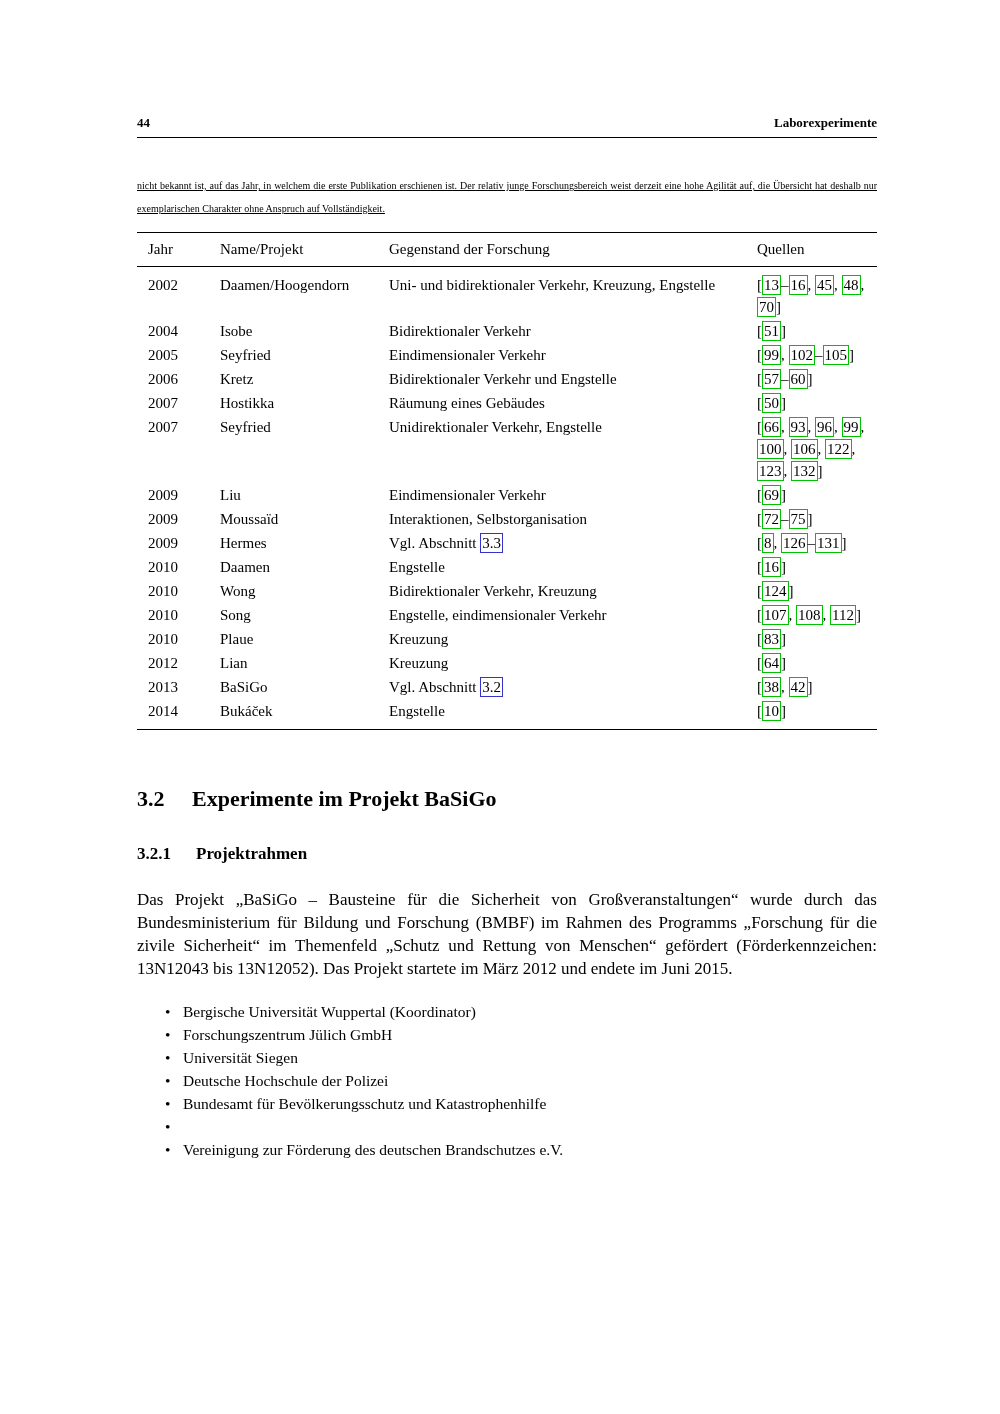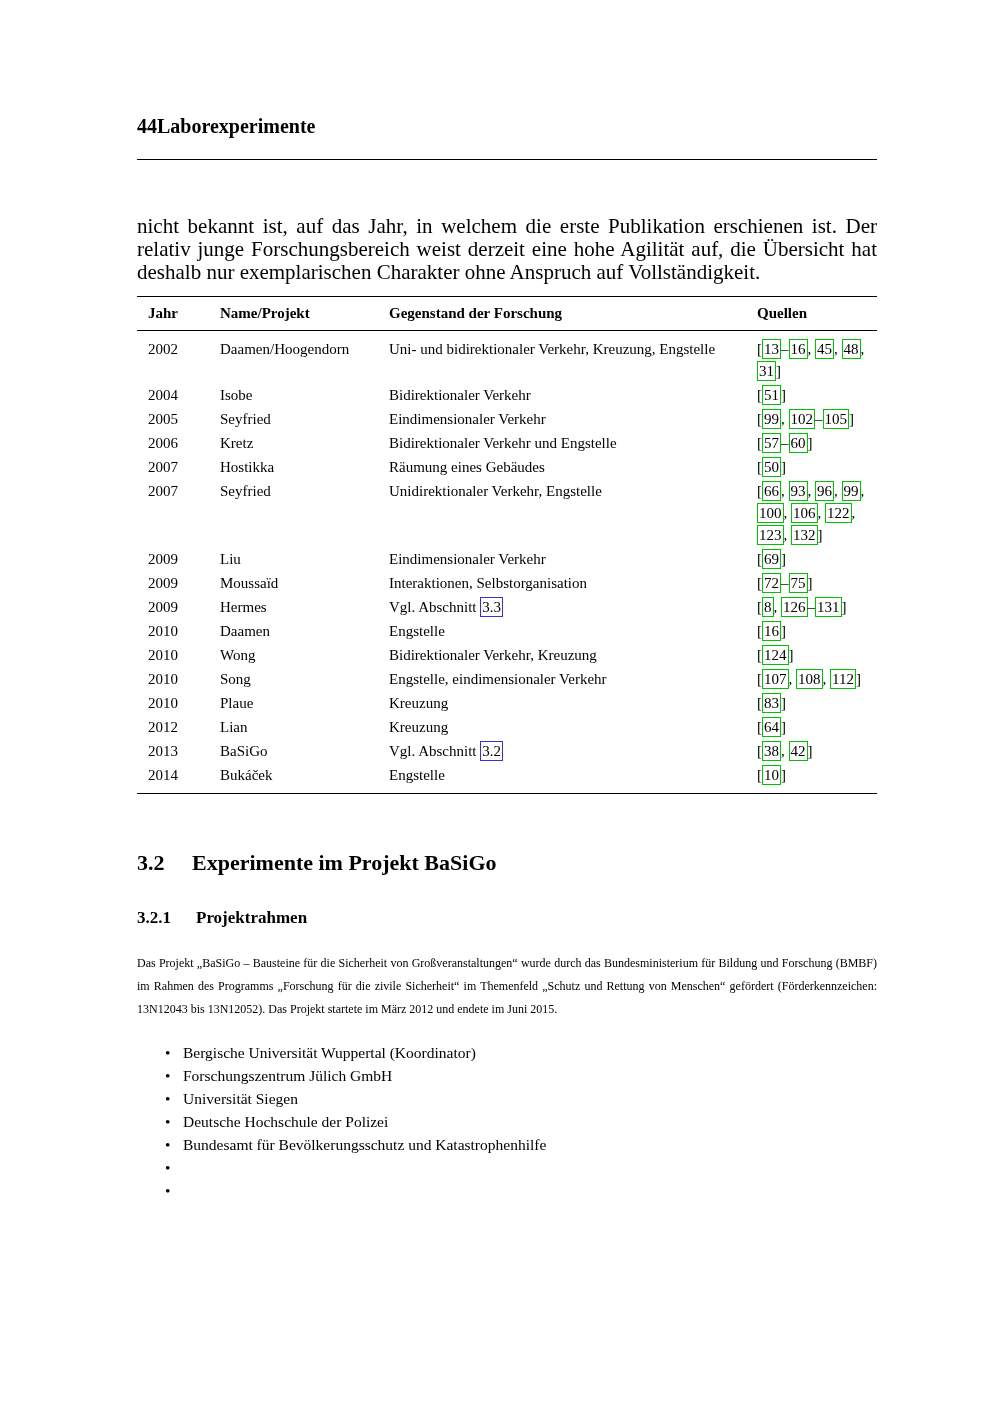--- a/index.html
+++ b/index.html
@@ -5,37 +5,37 @@
   * { margin: 0; padding: 0; box-sizing: border-box; }
   html, body { background: #ffffff; }
   body {
     width: 1000px; height: 1414px;
     font-family: "Liberation Serif", serif;
     color: #000; overflow: hidden;
   }
   .page { padding: 115px 123px 0 137px; }
 
   .running-header {
-    display: flex; justify-content: flex-start; align-items: flex-end;
-    font-weight: bold; font-size: 20px;
-    border-bottom: 1.5px solid #000; padding-bottom: 21px;
-  }
-
-  .intro { margin-top: 55px; font-size: 21px; line-height: 23px; text-align: justify; }
+    display: flex; justify-content: space-between; align-items: flex-end;
+    font-weight: bold; font-size: 13px;
+    border-bottom: 1.5px solid #000; padding-bottom: 6px;
+  }
+
+  .intro { margin-top: 36px; font-size: 10px; line-height: 23px; text-align: justify; text-decoration: underline; }
 
   .caption { text-align: center; margin-top: 30px; font-size: 14.5px; }
   .caption .cap-label { font-weight: bold; }
 
   table.studies {
     width: 100%; border-collapse: collapse; margin-top: 12px;
     font-size: 15px;
     border-top: 1.5px solid #000; border-bottom: 1.5px solid #000;
   }
   table.studies thead th {
-    text-align: left; font-weight: bold; font-size: 15px;
+    text-align: left; font-weight: normal; font-size: 15px;
     border-bottom: 1.2px solid #000;
     padding: 8px 0 8px 0; vertical-align: bottom;
   }
   table.studies td {
     vertical-align: top; line-height: 22px; padding: 1px 0 1px 0;
   }
   table.studies .col-jahr   { padding-left: 11px; }
   table.studies thead th:first-child { padding-left: 11px; }
   table.studies .col-name   { padding-right: 10px; }
   table.studies .col-gegenstand { text-align: justify; padding-right: 14px; }
@@ -54,21 +54,21 @@
   h2.section {
     margin-top: 56px; font-size: 22px; font-weight: bold; display: flex;
   }
   h2.section .sec-num { width: 55px; flex: none; }
 
   h3.subsection {
     margin-top: 32px; font-size: 17px; font-weight: bold; display: flex;
   }
   h3.subsection .sub-num { width: 59px; flex: none; }
 
-  .body-par { margin-top: 24px; font-size: 12px; line-height: 23px; text-align: justify; }
+  .body-par { margin-top: 24px; font-size: 17px; line-height: 23px; text-align: justify; }
   .body-par.tight { margin-top: 15px; text-align: left; }
 
   ul.partners { margin-top: 20px; list-style: none; }
   ul.partners li {
     font-size: 15.5px; line-height: 23px; padding-left: 28px; display: flex;
   }
   ul.partners .bullet { width: 18px; flex: none; }
 </style>
 </head>
 <body>
@@ -96,21 +96,21 @@
           <th>Name/Projekt</th>
           <th>Gegenstand der Forschung</th>
           <th>Quellen</th>
         </tr>
     </thead>
     <tbody>
         <tr>
           <td class="col-jahr">2002</td>
           <td class="col-name">Daamen/Hoogendorn</td>
           <td class="col-gegenstand"><span>Uni- und bidirektionaler Verkehr, Kreuzung, Engstelle</span></td>
-          <td class="col-quellen"><span>[</span><span class="cite">13</span><span>–</span><span class="cite">16</span><span>, </span><span class="cite">45</span><span>, </span><span class="cite">48</span><span>, </span><span class="cite">31</span><span>]</span></td>
+          <td class="col-quellen"><span>[</span><span class="cite">13</span><span>–</span><span class="cite">16</span><span>, </span><span class="cite">45</span><span>, </span><span class="cite">48</span><span>, </span><span class="cite">70</span><span>]</span></td>
         </tr>
         <tr>
           <td class="col-jahr">2004</td>
           <td class="col-name">Isobe</td>
           <td class="col-gegenstand"><span>Bidirektionaler Verkehr</span></td>
           <td class="col-quellen"><span>[</span><span class="cite">51</span><span>]</span></td>
         </tr>
         <tr>
           <td class="col-jahr">2005</td>
           <td class="col-name">Seyfried</td>
@@ -230,16 +230,17 @@
       </li>
       <li>
         <span class="bullet">•</span>
         <span>Bundesamt für Bevölkerungsschutz und Katastrophenhilfe</span>
       </li>
       <li>
         <span class="bullet">•</span>
       </li>
       <li>
         <span class="bullet">•</span>
+        <span>Vereinigung zur Förderung des deutschen Brandschutzes e.V.</span>
       </li>
     </ul>
 
 </div>
 
 </body></html>

